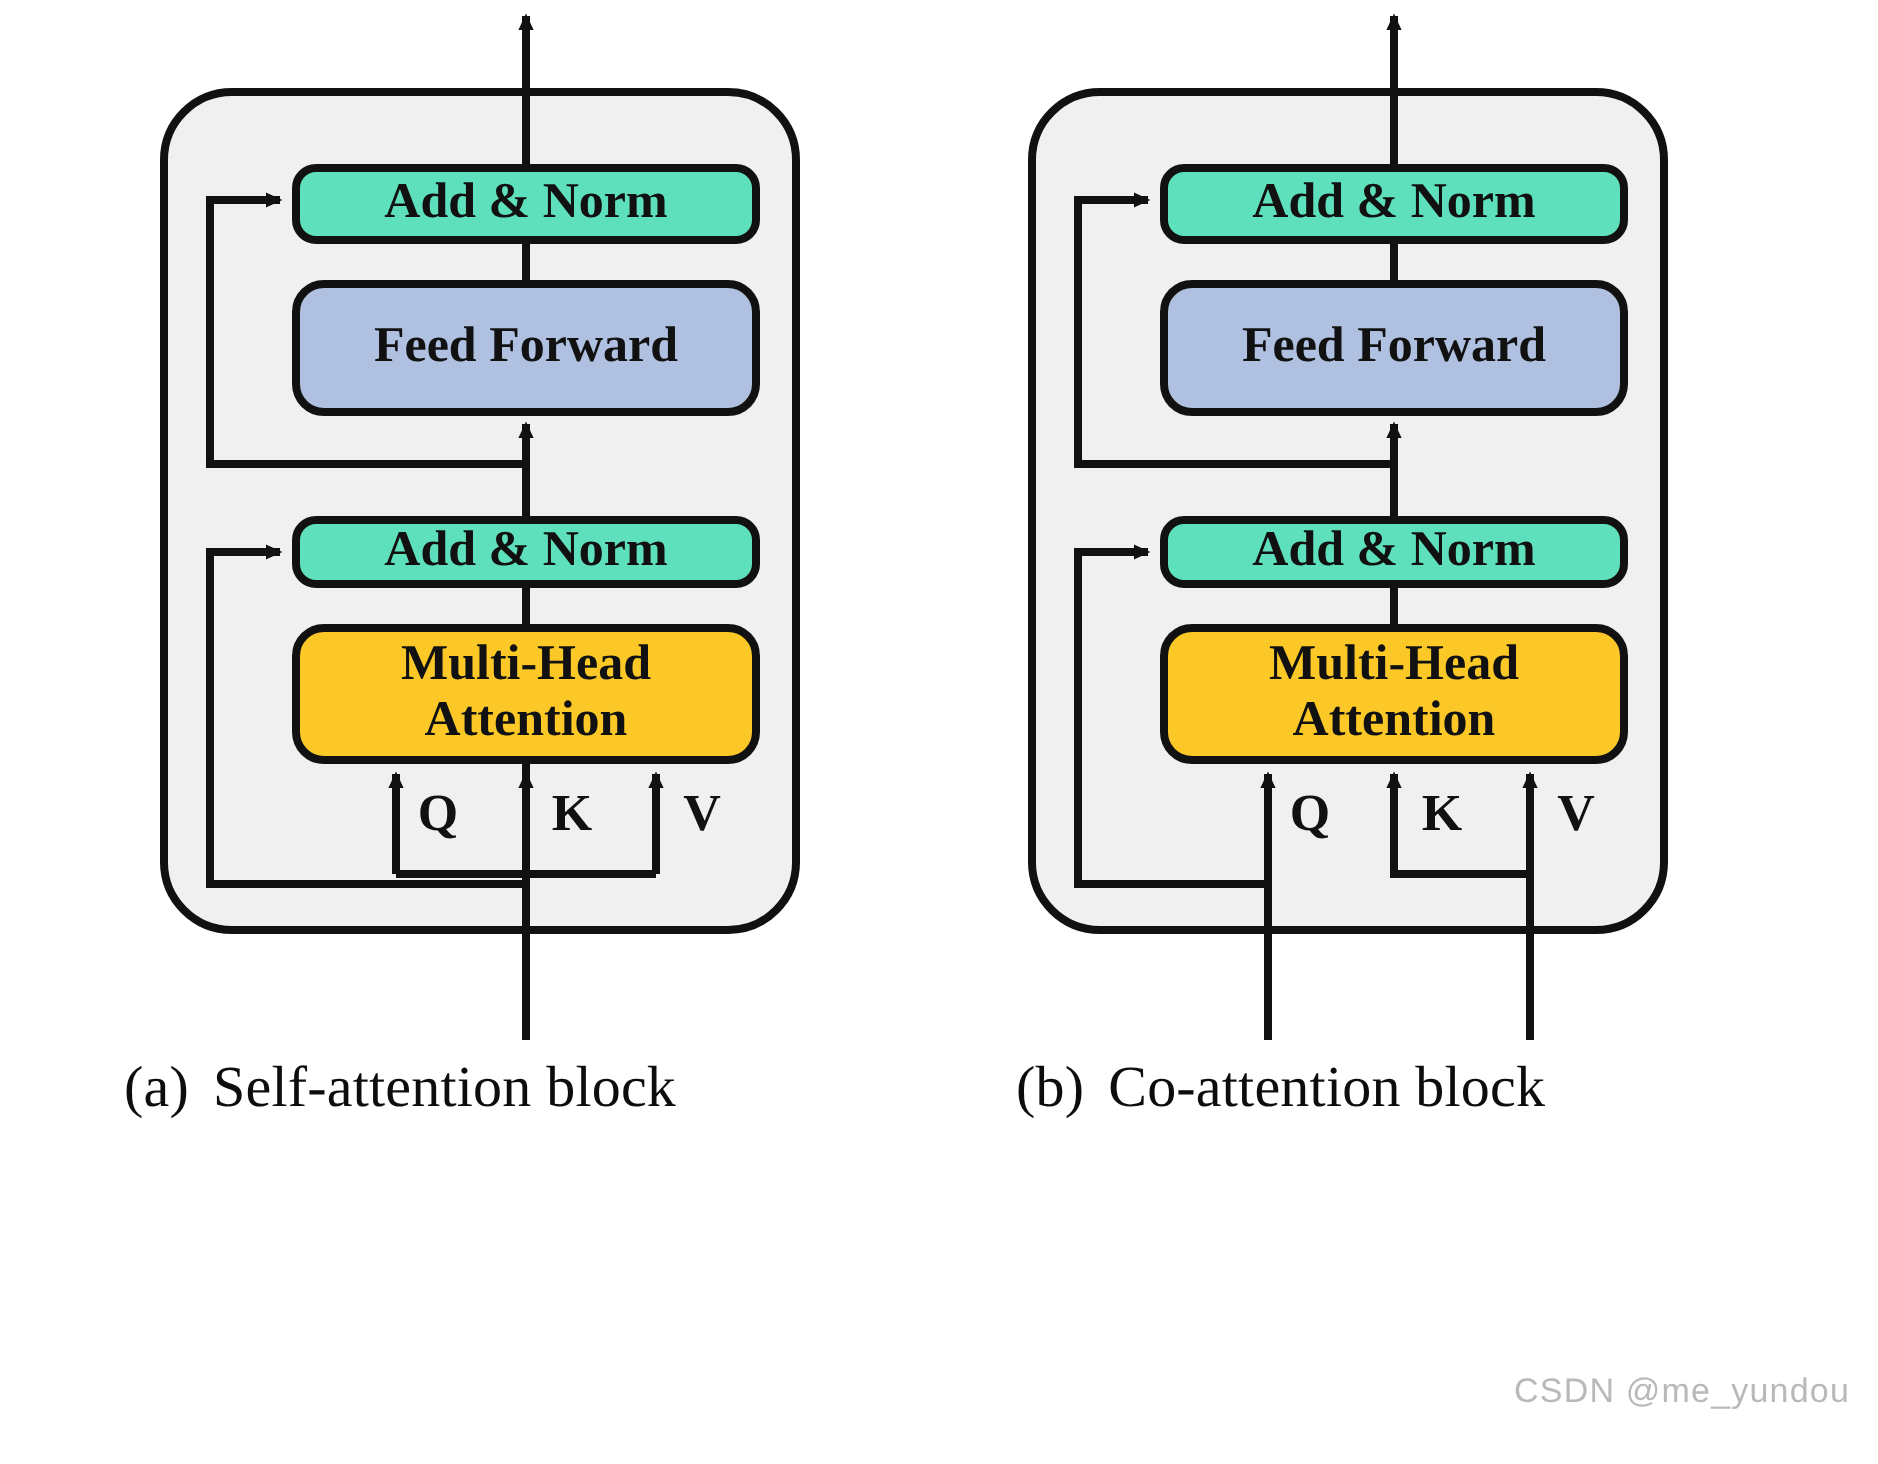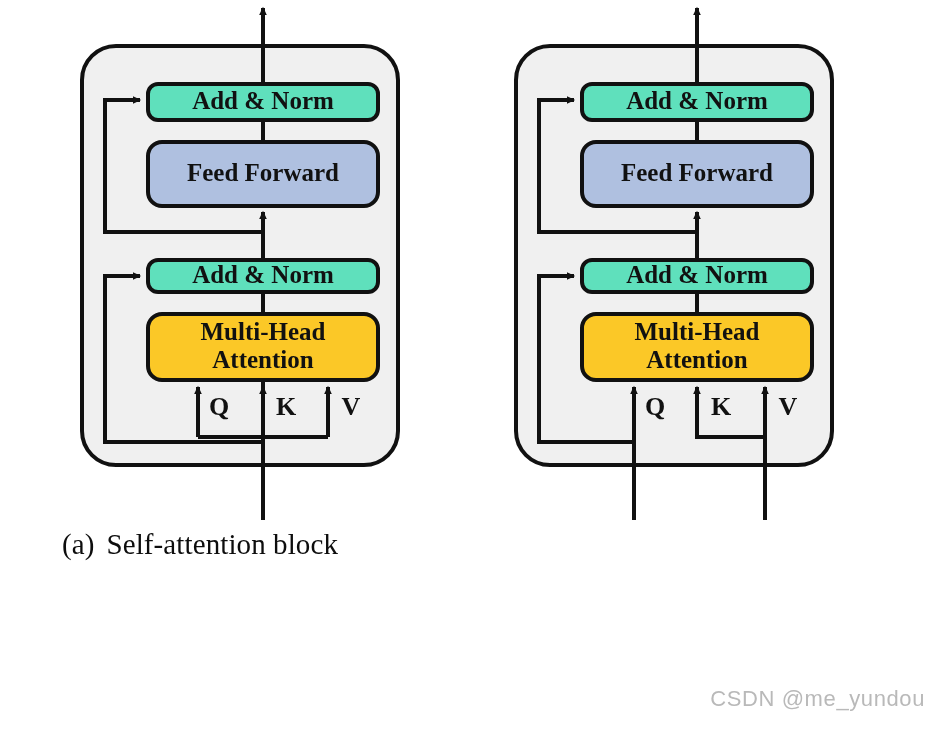--- a/index.html
+++ b/index.html
@@ -64,21 +64,21 @@
     font-family: "Liberation Serif", "DejaVu Serif", serif;
     font-size: 31px;
     line-height: 1.30;
     color: #0b0b0b;
   }
   .watermark {
     position: absolute;
     right: 14px;
     top: 686px;
     font-family: "Liberation Sans", "DejaVu Sans", sans-serif;
-    font-size: 22px;
+    font-size: 17px;
     color: #b9b9b9;
     letter-spacing: 0.6px;
     white-space: nowrap;
   }
 </style>
 </head>
 <body>
 
 <div id="page">
 
@@ -184,18 +184,21 @@
         <rect x="582" y="84" width="230" height="36" rx="10" ry="10" fill="#5FE0BC" stroke="#111111" stroke-width="4"></rect>
         <text class="box-label" x="697" y="103">Add &amp; Norm</text>
       </g>
     </g>
   </svg>
 
   <div class="subcaption-row">
     <div class="subcaption" id="subcap-a">
       <span class="tag">(a)</span><span>Self-attention block</span>
     </div>
+    <div class="subcaption" id="subcap-b">
+      <span class="tag">(b)</span><span>Co-attention block</span>
+    </div>
   </div>
 
 
   <div class="watermark">CSDN @me_yundou</div>
 
 </div>
 
 </body></html>

